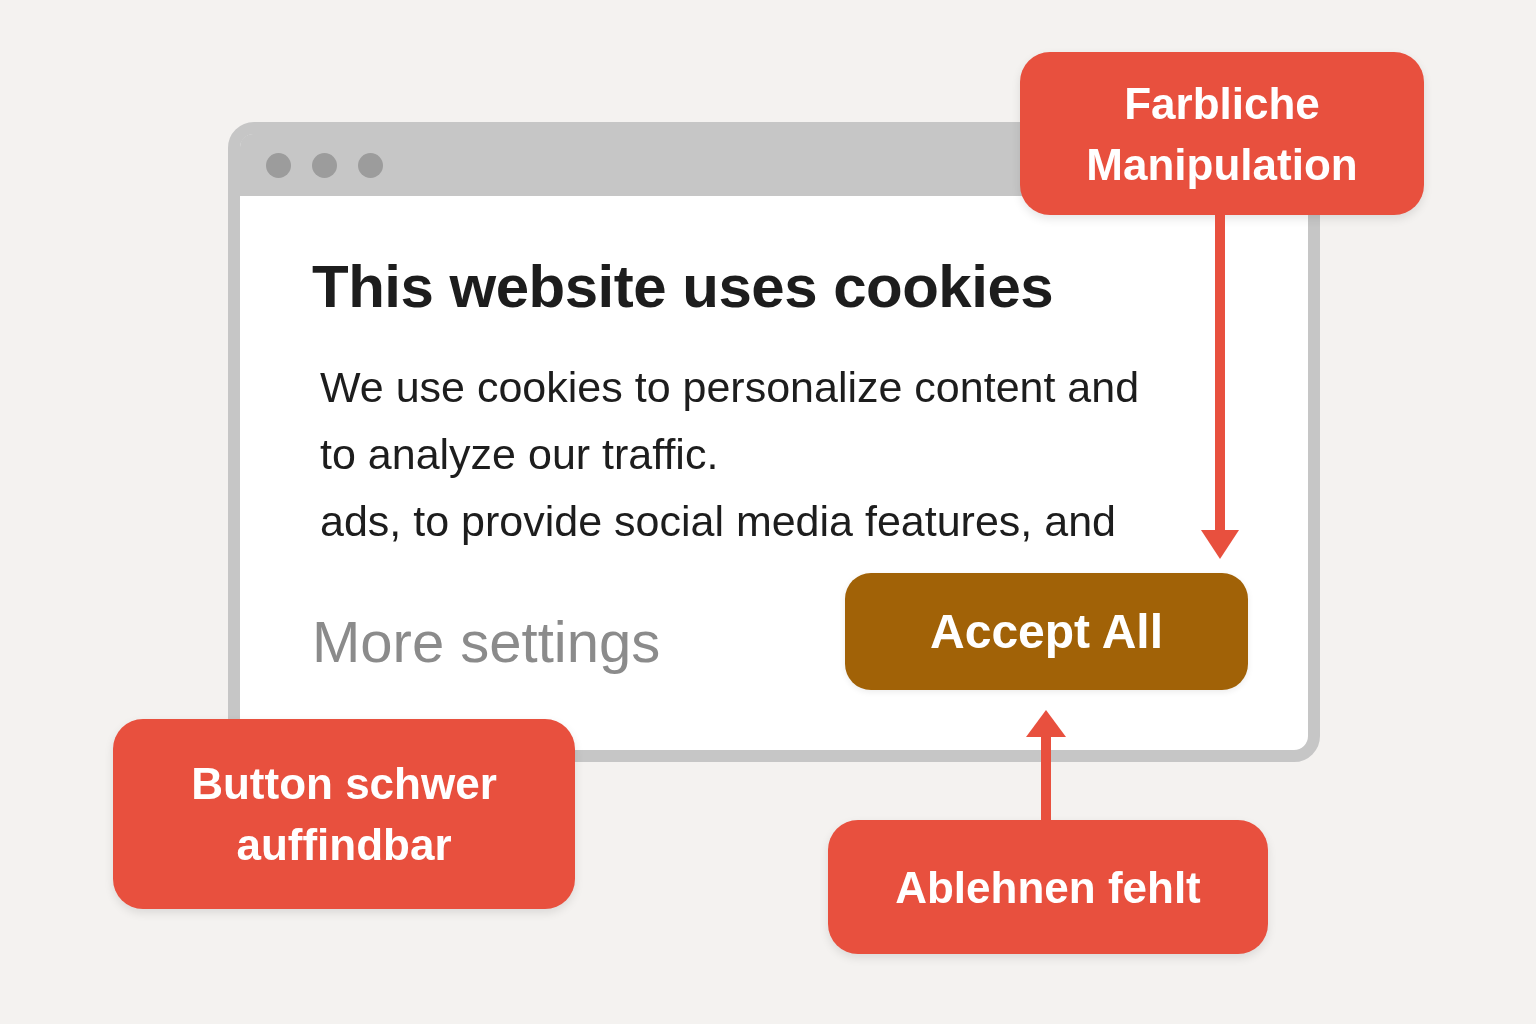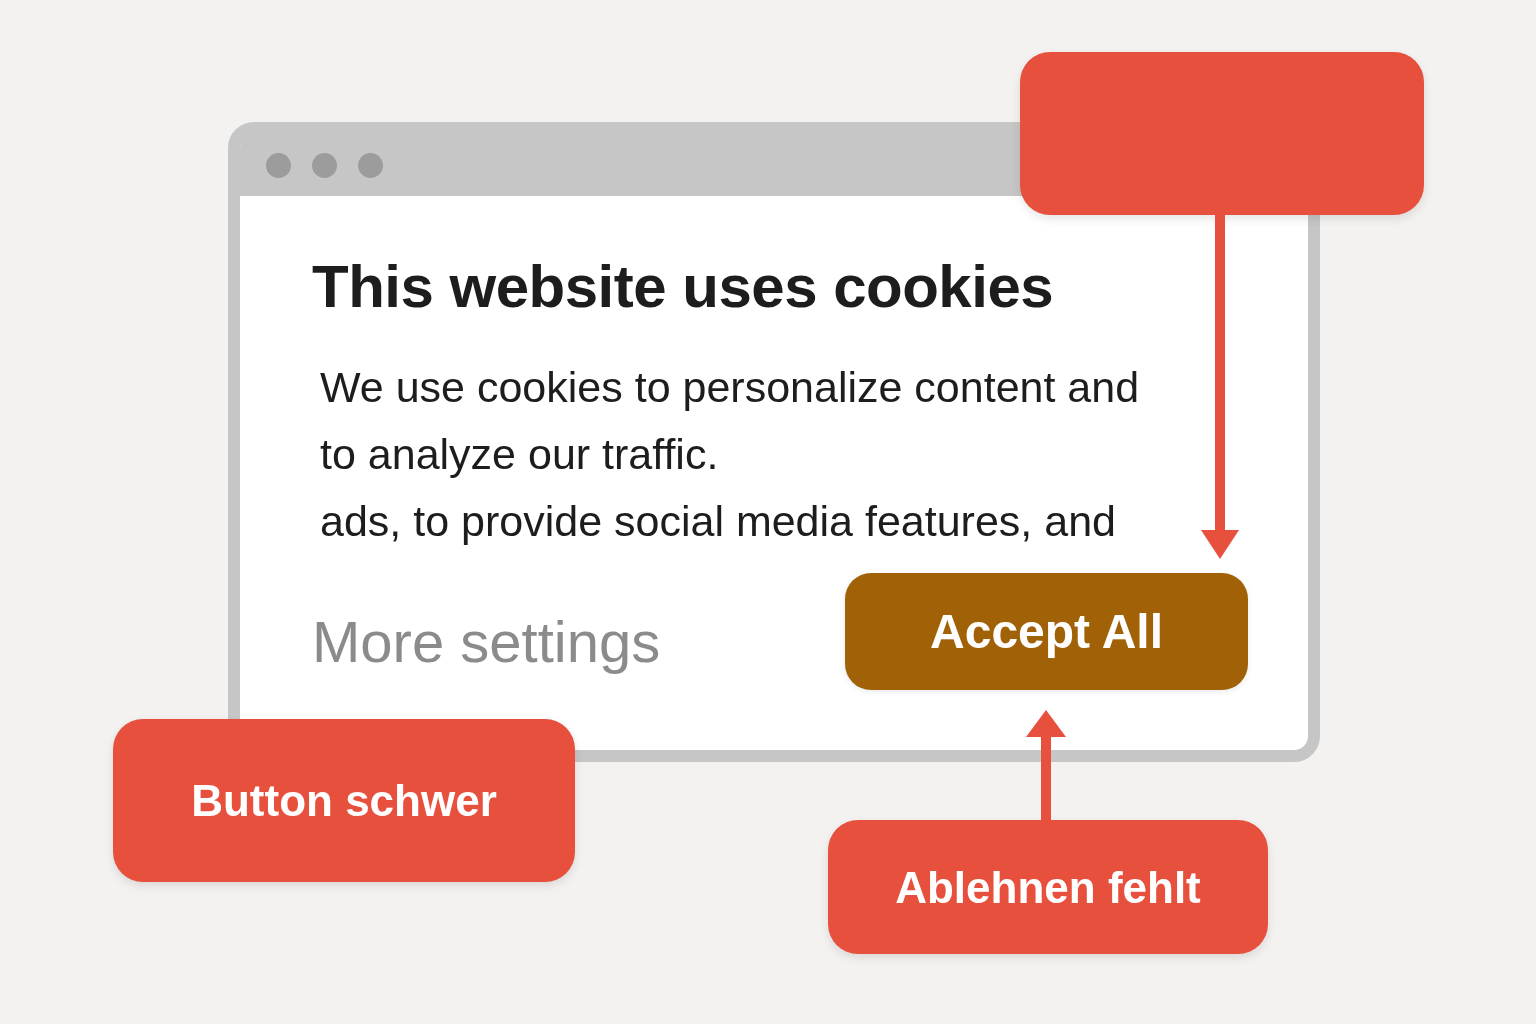--- a/index.html
+++ b/index.html
@@ -87,21 +87,21 @@
     text-align: center;
     line-height: 61px;
     border-radius: 30px;
     display: flex;
     flex-direction: column;
     justify-content: center;
     box-shadow: 0 4px 10px rgba(0,0,0,0.10);
     white-space: nowrap;
   }
   .callout-farbliche { left: 1020px; top: 52px;  width: 404px; height: 163px; }
-  .callout-schwer    { left: 113px;  top: 719px; width: 462px; height: 163px; }
+  .callout-schwer    { left: 113px;  top: 719px; width: 462px; height: 190px; }
   .callout-ablehnen  { left: 828px;  top: 820px; width: 440px; height: 134px; }
 
   
   .arrow-line {
     position: absolute;
     width: 10px;
     background: #e8503e;
   }
   .arrow-line-down { left: 1215px; top: 214px; height: 318px; }
   .arrow-head-down {
@@ -137,25 +137,28 @@
       <span>We use cookies to personalize content and</span>
       <span>to analyze our traffic.</span>
       <span>ads, to provide social media features, and</span>
     </p>
     <span class="more-settings">More settings</span>
     <button class="accept-all">Accept All</button>
   </div>
 </div>
 
 <div class="callout callout-farbliche">
+  <span>Farbliche</span>
+  <span>Manipulation</span>
 </div>
 <div class="arrow-line arrow-line-down"></div>
 <div class="arrow-head-down"></div>
 
 <div class="callout callout-schwer">
   <span>Button schwer</span>
+  <span>auffindbar</span>
 </div>
 
 <div class="callout callout-ablehnen">
   <span>Ablehnen fehlt</span>
 </div>
 <div class="arrow-line arrow-line-up"></div>
 <div class="arrow-head-up"></div>
 
 </body></html>

